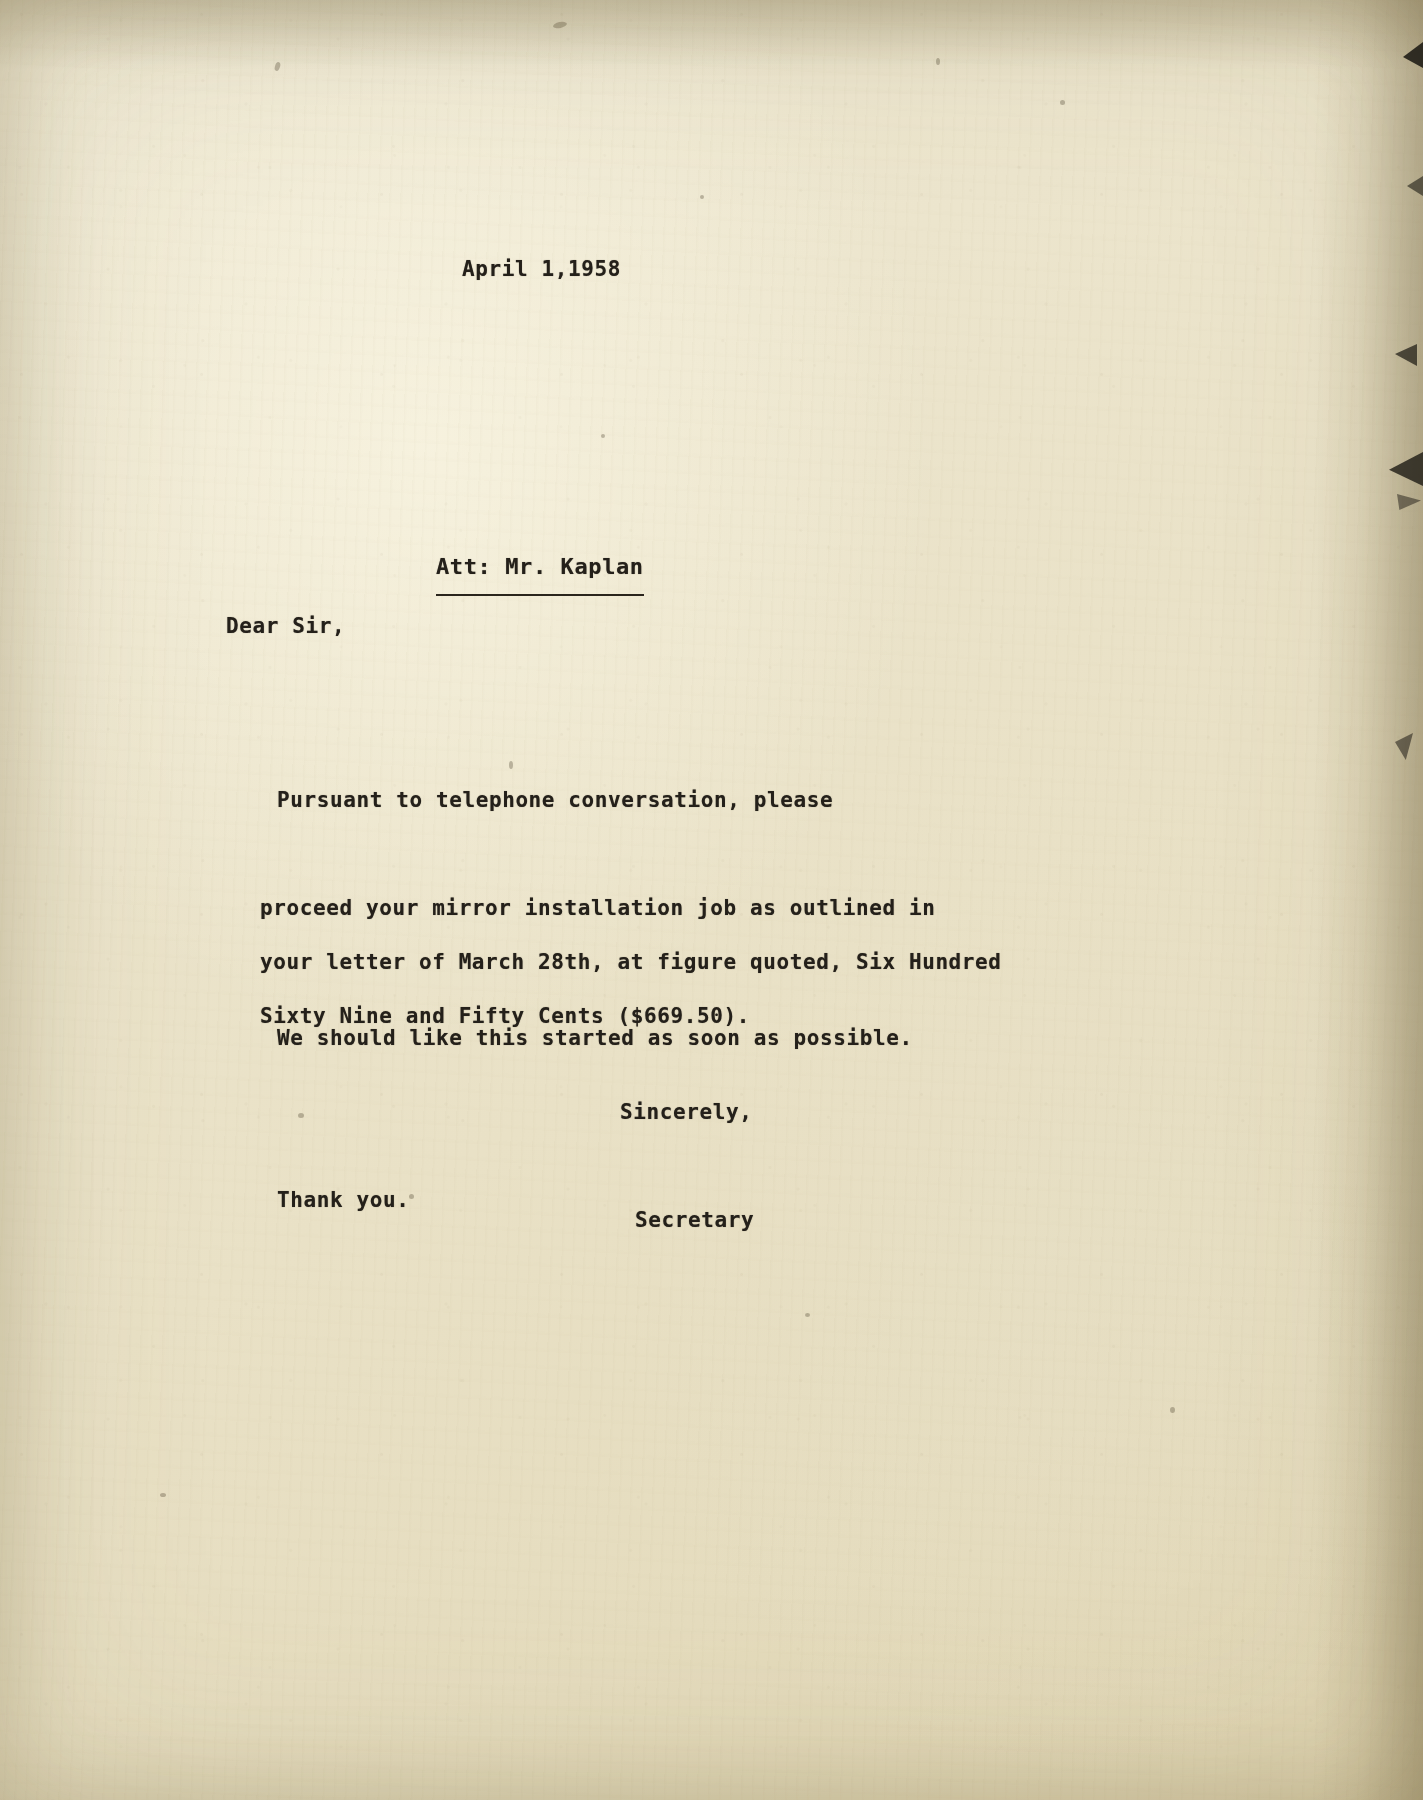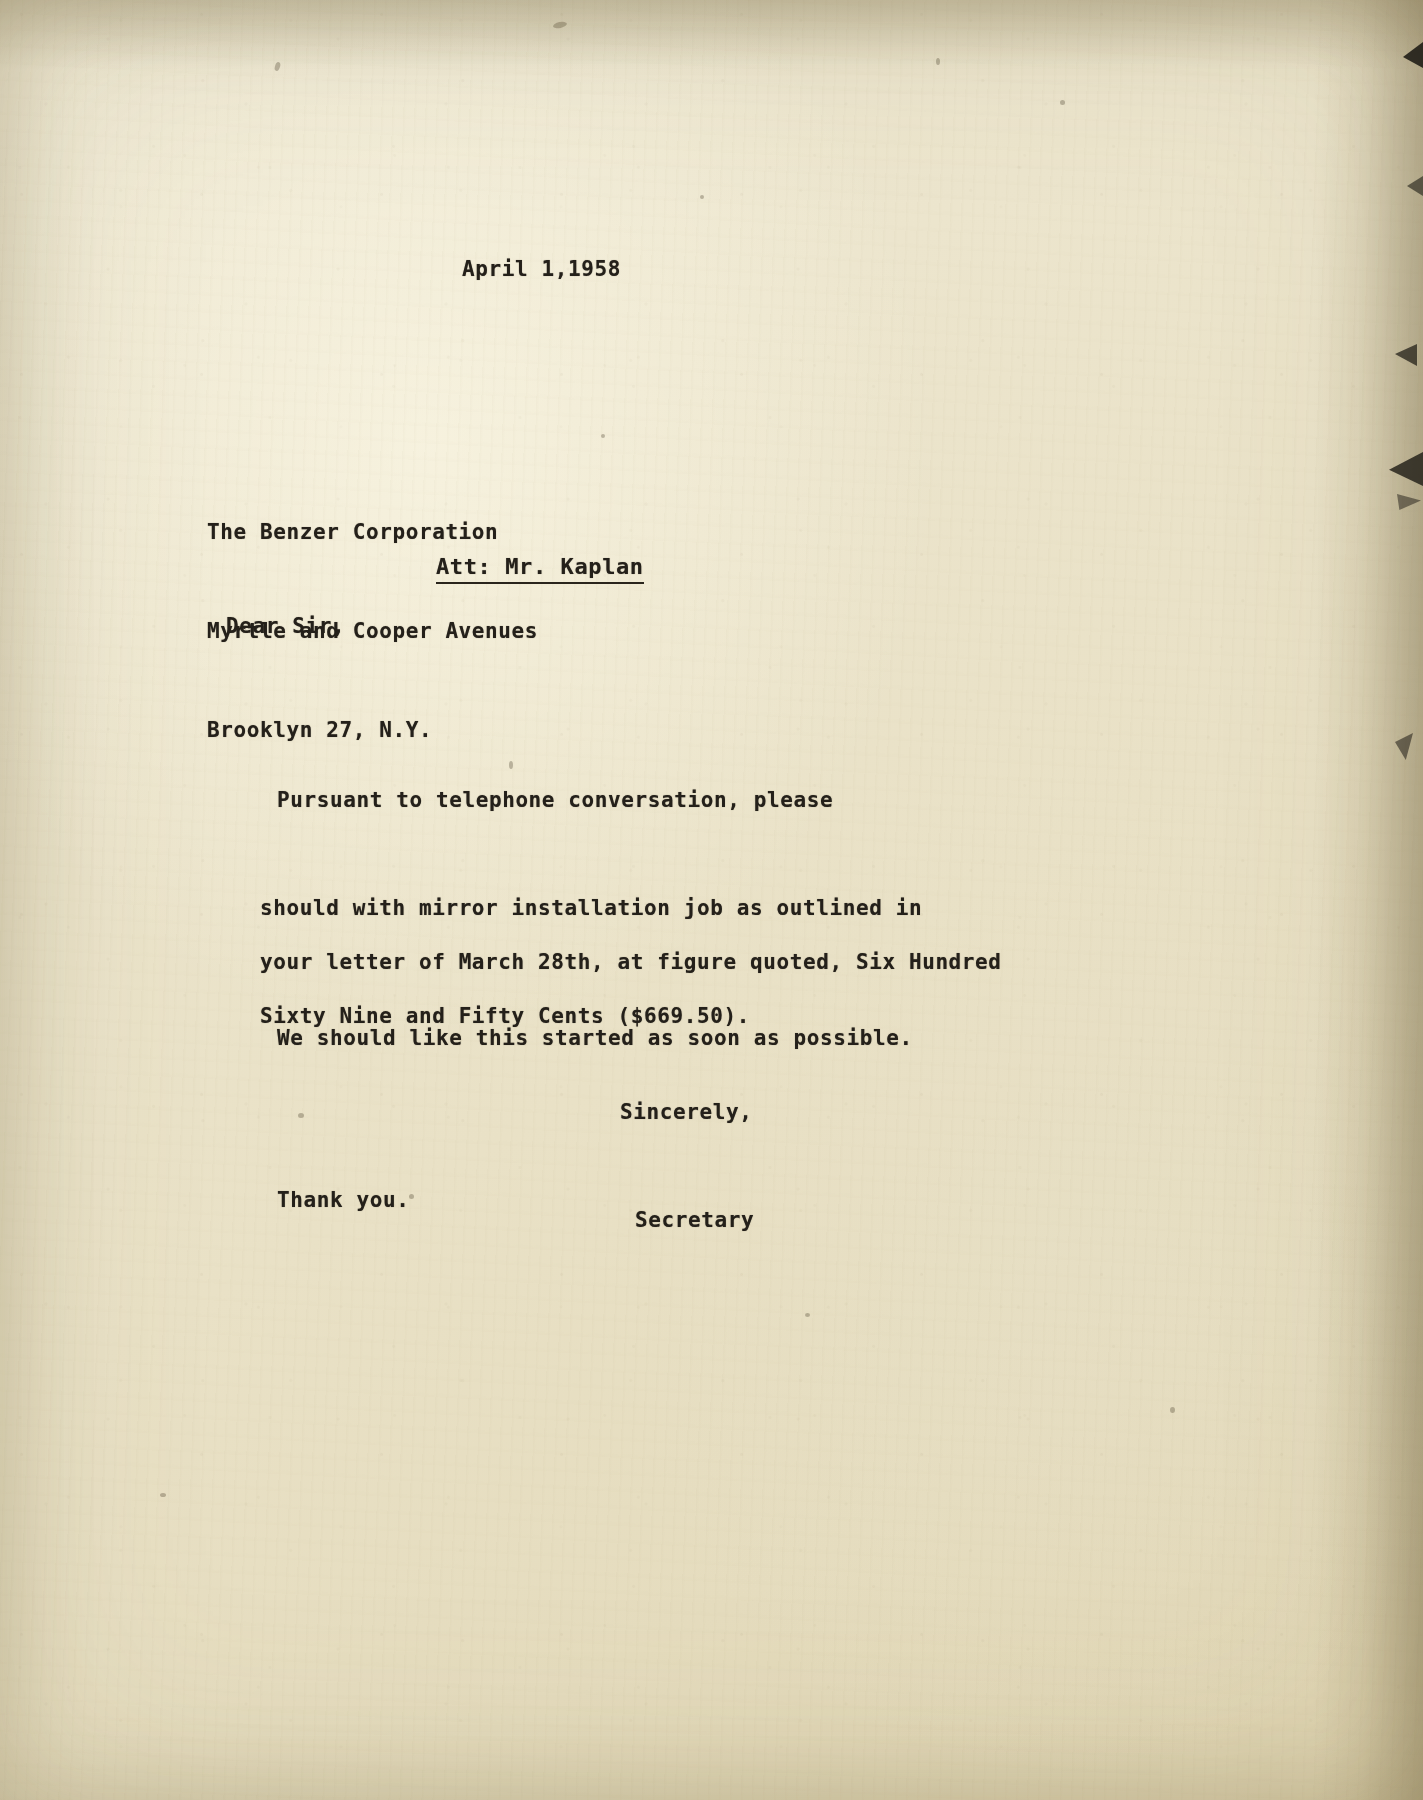--- a/index.html
+++ b/index.html
@@ -119,21 +119,21 @@
     letter-spacing: 0.6px;
     white-space: pre;
     text-shadow: 0 0 1px rgba(40,34,22,0.45);
   }
 
   #date-line        { left: 462px; top: 257px;  font-size: 21px; }
 
   .addr-block       { left: 207px; top: 450px;  font-size: 21px; line-height: 33px; }
 
   #attention-line   { left: 436px; top: 554px;  font-size: 22px;
-                      border-bottom: 2px solid #2a251c; padding-bottom: 3px; }
+                      border-bottom: 2px solid #2a251c; padding-bottom: 15px; }
 
   #salutation       { left: 207px; top: 614px;  font-size: 21px; padding-left: 19px; }
 
   .body-block       { left: 207px; top: 665px;  font-size: 21px; line-height: 54px; }
   .body-block .ind  { display: block; padding-left: 70px; }
 
   .close-block      { left: 207px; top: 903px;  font-size: 21px; line-height: 54px; }
   .close-block .ind { display: block; padding-left: 70px; }
 
   #sincerely        { left: 620px; top: 1100px; font-size: 21px; text-align: right; }
@@ -155,33 +155,28 @@
   <div class="fleck" style="left:601px; top:434px; width:4px; height:4px;"></div>
   <div class="fleck" style="left:509px; top:761px; width:4px; height:8px;"></div>
   <div class="fleck" style="left:298px; top:1113px;width:6px; height:5px;"></div>
   <div class="fleck" style="left:409px; top:1194px;width:5px; height:5px;"></div>
   <div class="fleck" style="left:805px; top:1313px;width:5px; height:4px;"></div>
   <div class="fleck" style="left:160px; top:1493px;width:6px; height:4px;"></div>
   <div class="fleck" style="left:1170px;top:1407px;width:5px; height:6px;"></div>
 
   <div class="typed" id="date-line">April 1,1958</div>
 
-  <div class="typed addr-block">
-    <div>The Benzer Corporation</div>
-    <div>Myrtle and Cooper Avenues</div>
-    <div>Brooklyn 27, N.Y.</div>
-  </div>
 
   <div class="typed" id="attention-line">Att: Mr. Kaplan</div>
 
   <div class="typed" id="salutation">Dear Sir,</div>
 
   <div class="typed body-block">
     <span class="ind">Pursuant to telephone conversation, please</span>
-    <span>should with mirror installation job as outlined in</span>
+    <span>proceed your mirror installation job as outlined in</span>
     <span>your letter of March 28th, at figure quoted, Six Hundred</span>
     <span>Sixty Nine and Fifty Cents ($669.50).</span>
   </div>
 
   <div class="typed close-block">
     <span class="ind">We should like this started as soon as possible.</span>
     <span class="ind">Thank you.</span>
   </div>
 
   <div class="typed" id="sincerely">Sincerely,</div>

